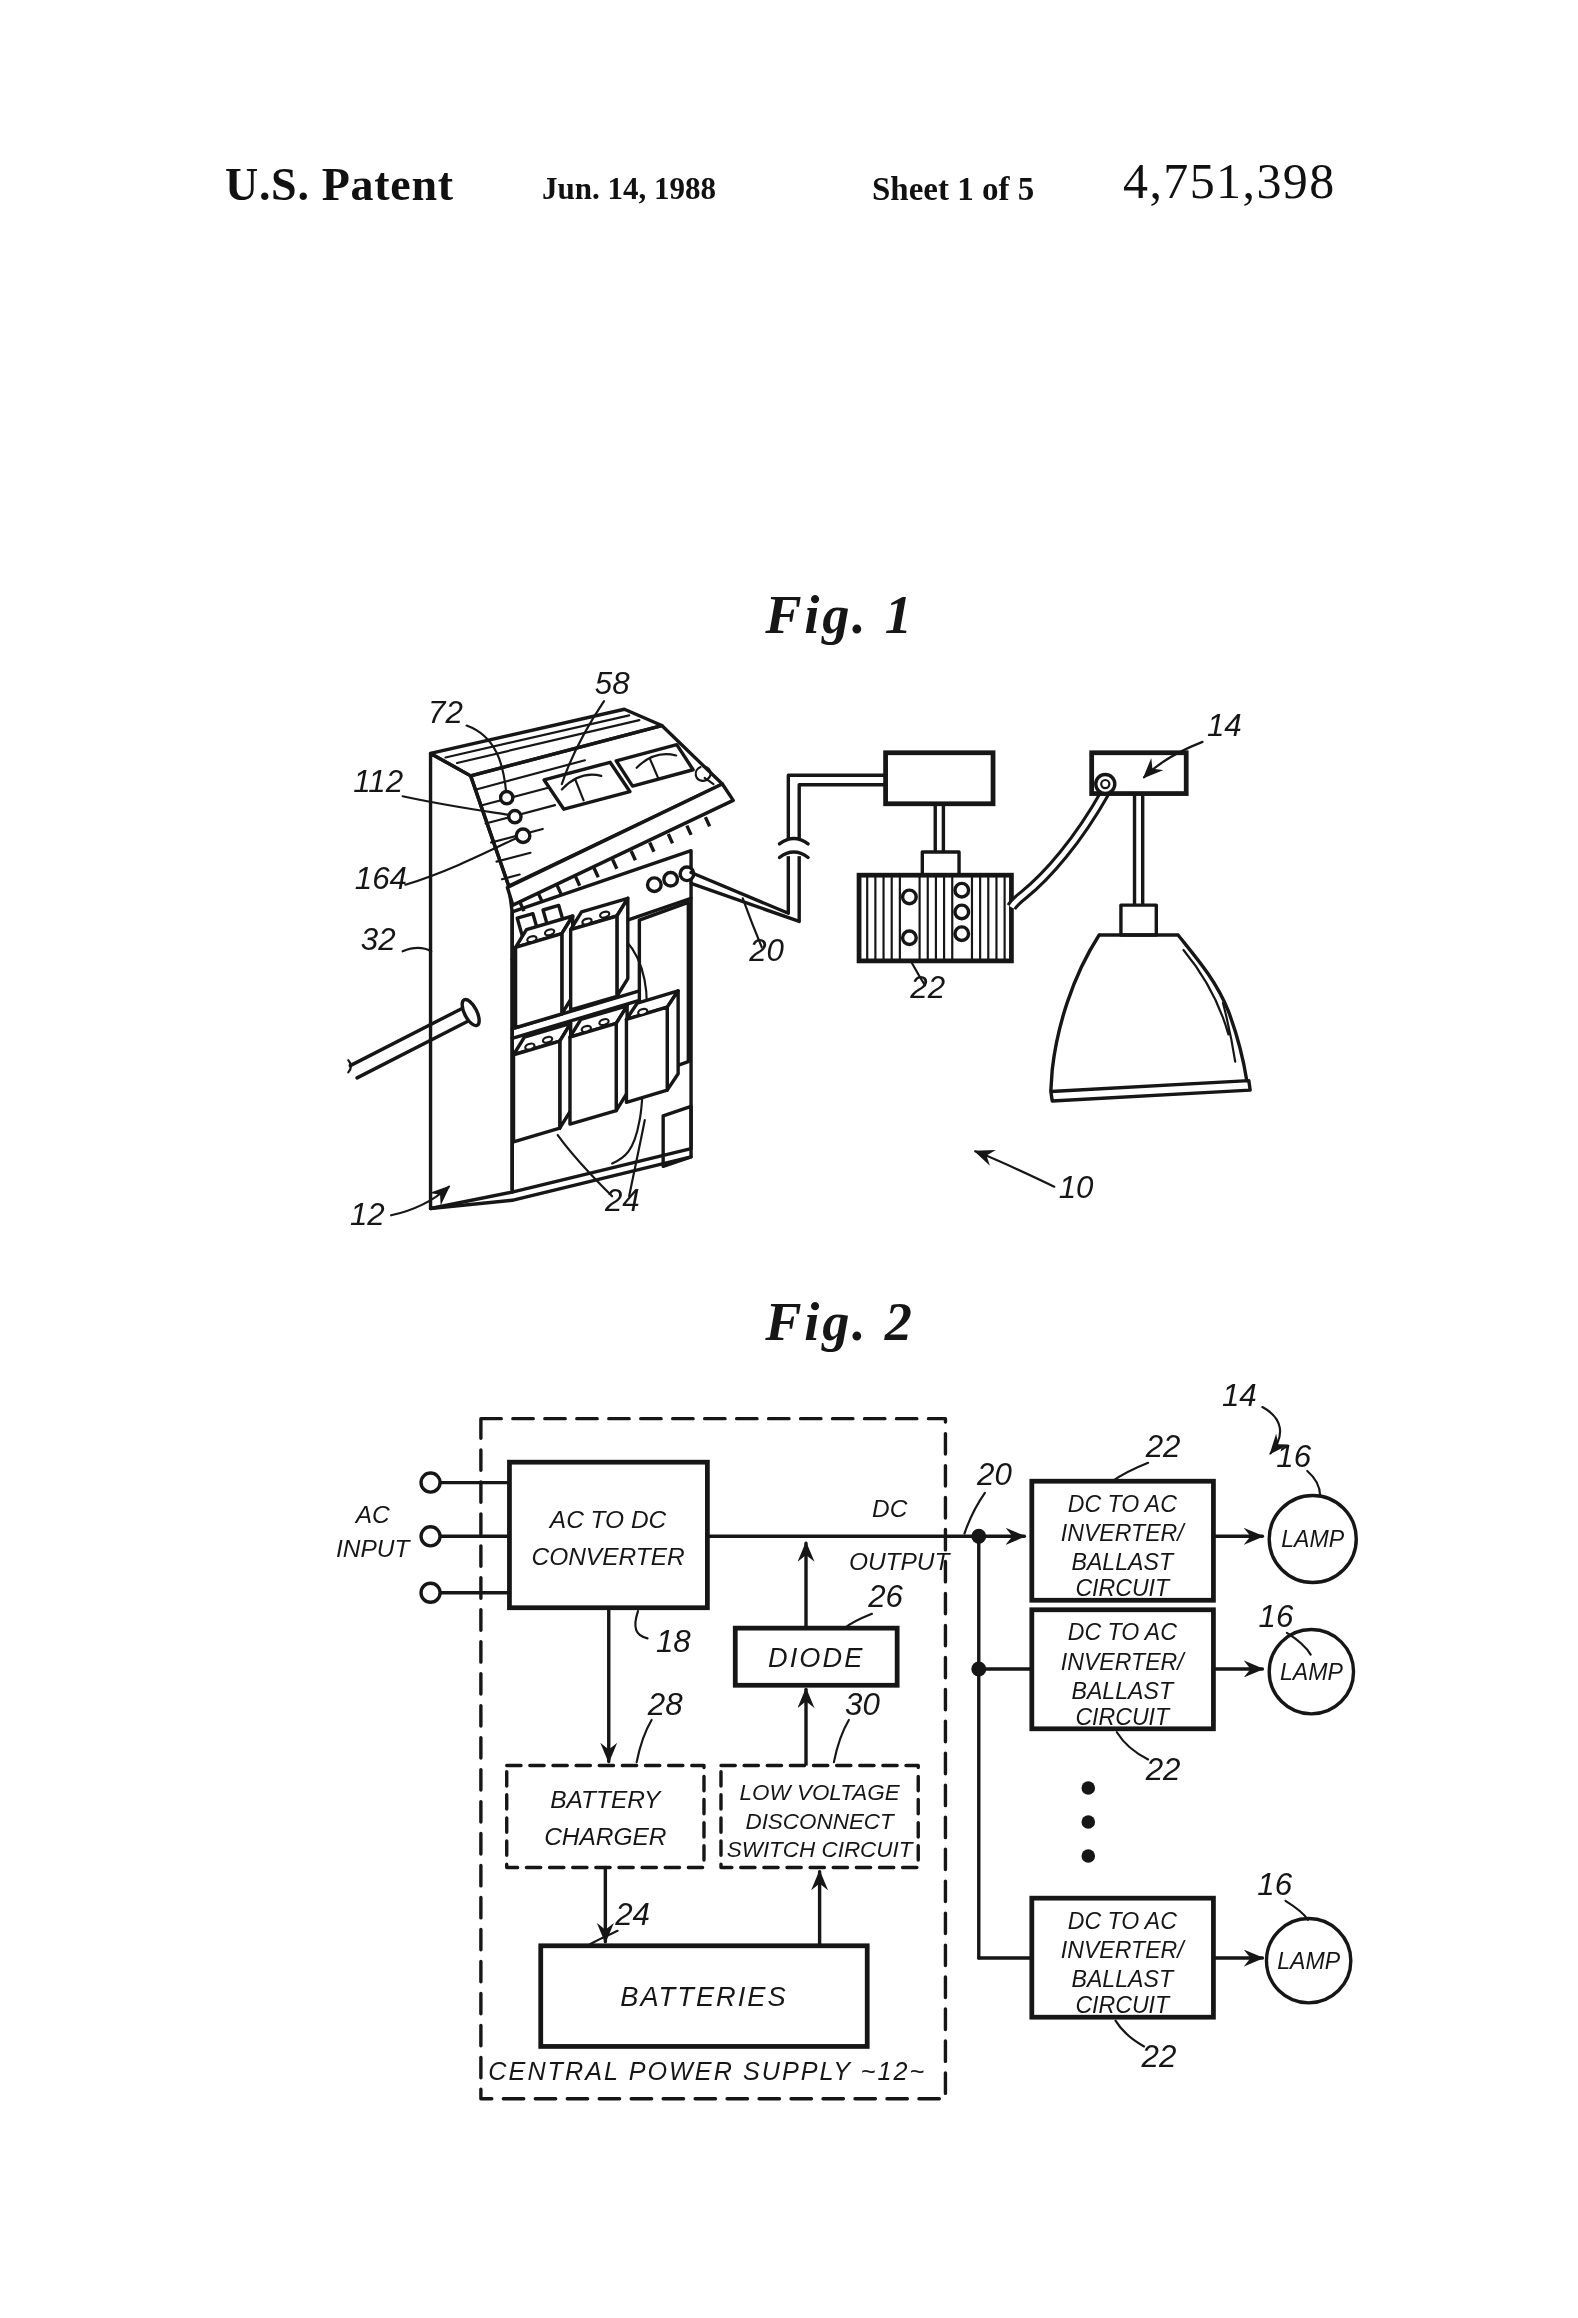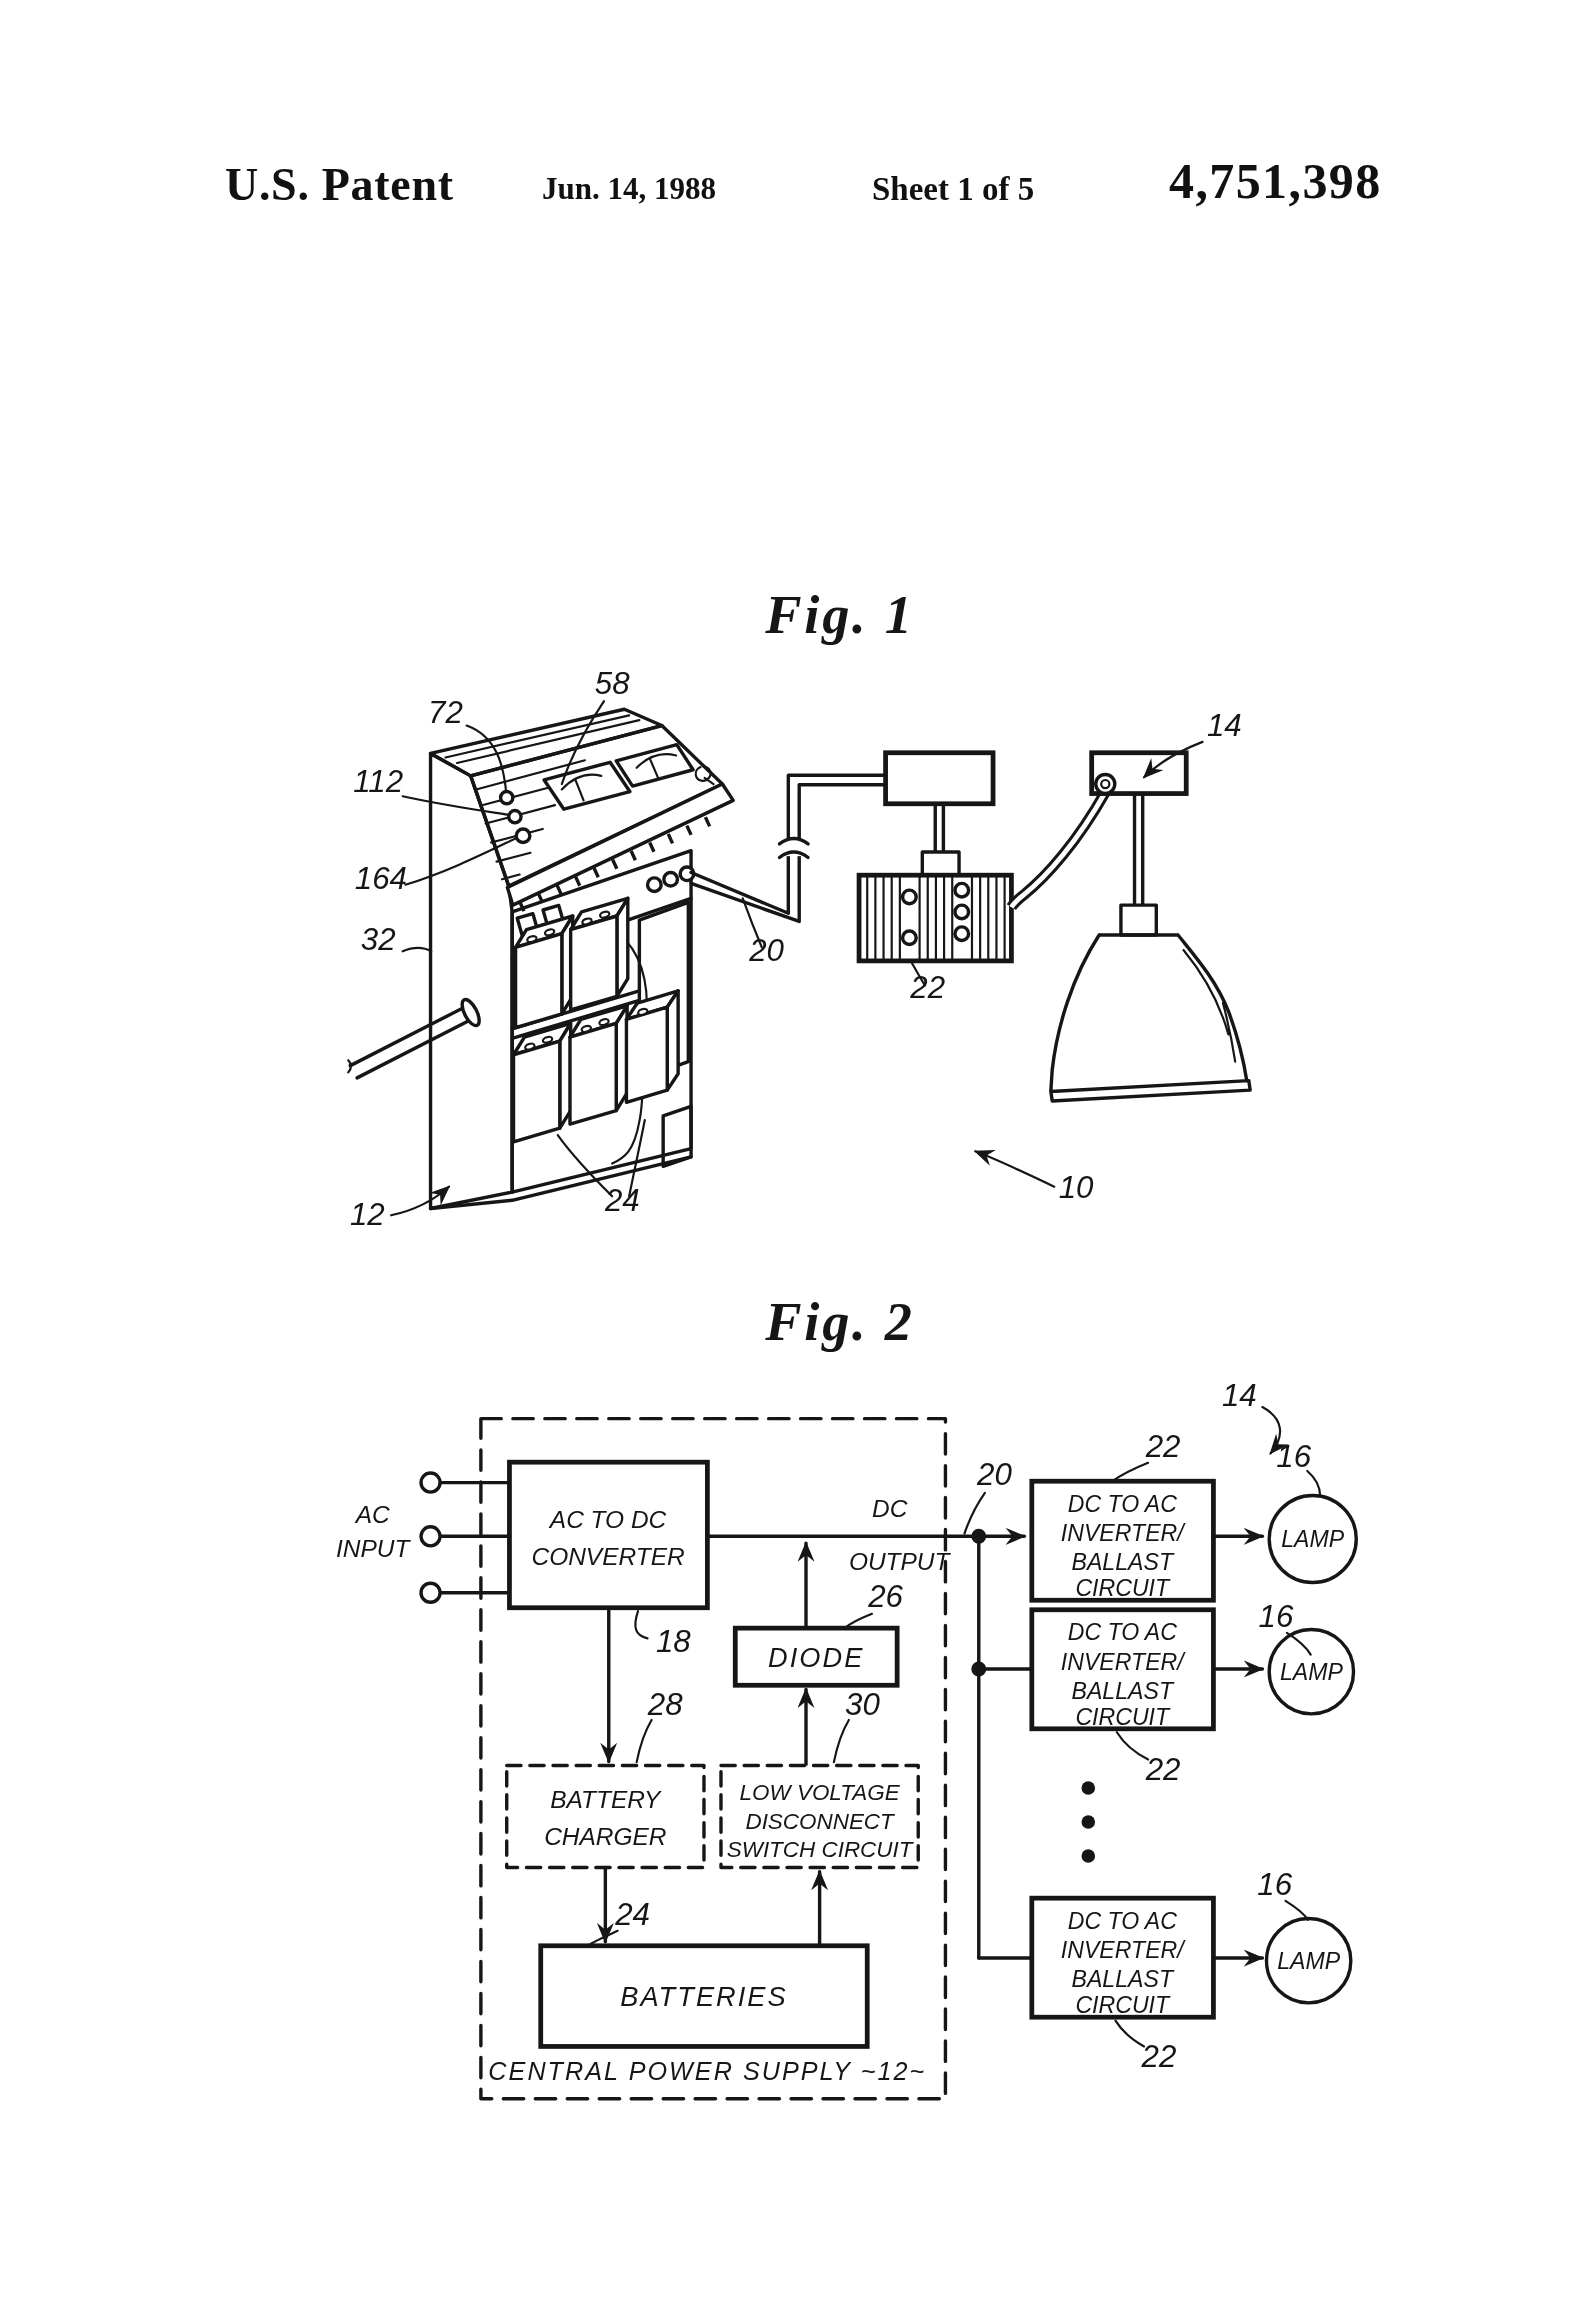--- a/index.html
+++ b/index.html
@@ -2,21 +2,21 @@
 <html style="font-size:11px"><head>
 <meta charset="utf-8">
 <style>
   html,body{margin:0;padding:0;background:#e8e8e8;}
   #page{position:relative;width:1578px;height:2319px;background:#ffffff;overflow:hidden;
         font-family:"Liberation Serif", serif;color:#111;padding-left:12px;}
   .hdr{position:absolute;white-space:nowrap;}
   #hdr-title{left:225px;top:158px;font-size:46px;font-weight:bold;letter-spacing:0.7px;}
   #hdr-date{left:531px;top:171px;font-size:31px;font-weight:bold;margin-left:11px;}
   #hdr-sheet{left:872px;top:171px;font-size:33px;font-weight:bold;}
-  #hdr-num{left:1169px;top:152px;font-size:50px;font-weight:bold;letter-spacing:1.4px;}
+  #hdr-num{left:1123px;top:152px;font-size:50px;font-weight:normal;letter-spacing:1.4px;}
   svg{position:absolute;left:0;top:0;}
   .ln{fill:none;stroke:#161616;stroke-width:5;stroke-linecap:round;stroke-linejoin:round;}
   .ln7{fill:none;stroke:#161616;stroke-width:7;stroke-linejoin:miter;}
   .thin{fill:none;stroke:#161616;stroke-width:3.2;stroke-linecap:round;}
   .wfill{fill:#ffffff;}
   .dash{stroke-dasharray:30 17;}
   .dash2{stroke-dasharray:21 13;}
   .dot{fill:#161616;stroke:none;}
   text{fill:#161616;}
   .txt{font:italic 36px "Liberation Sans", sans-serif;text-anchor:middle;}

